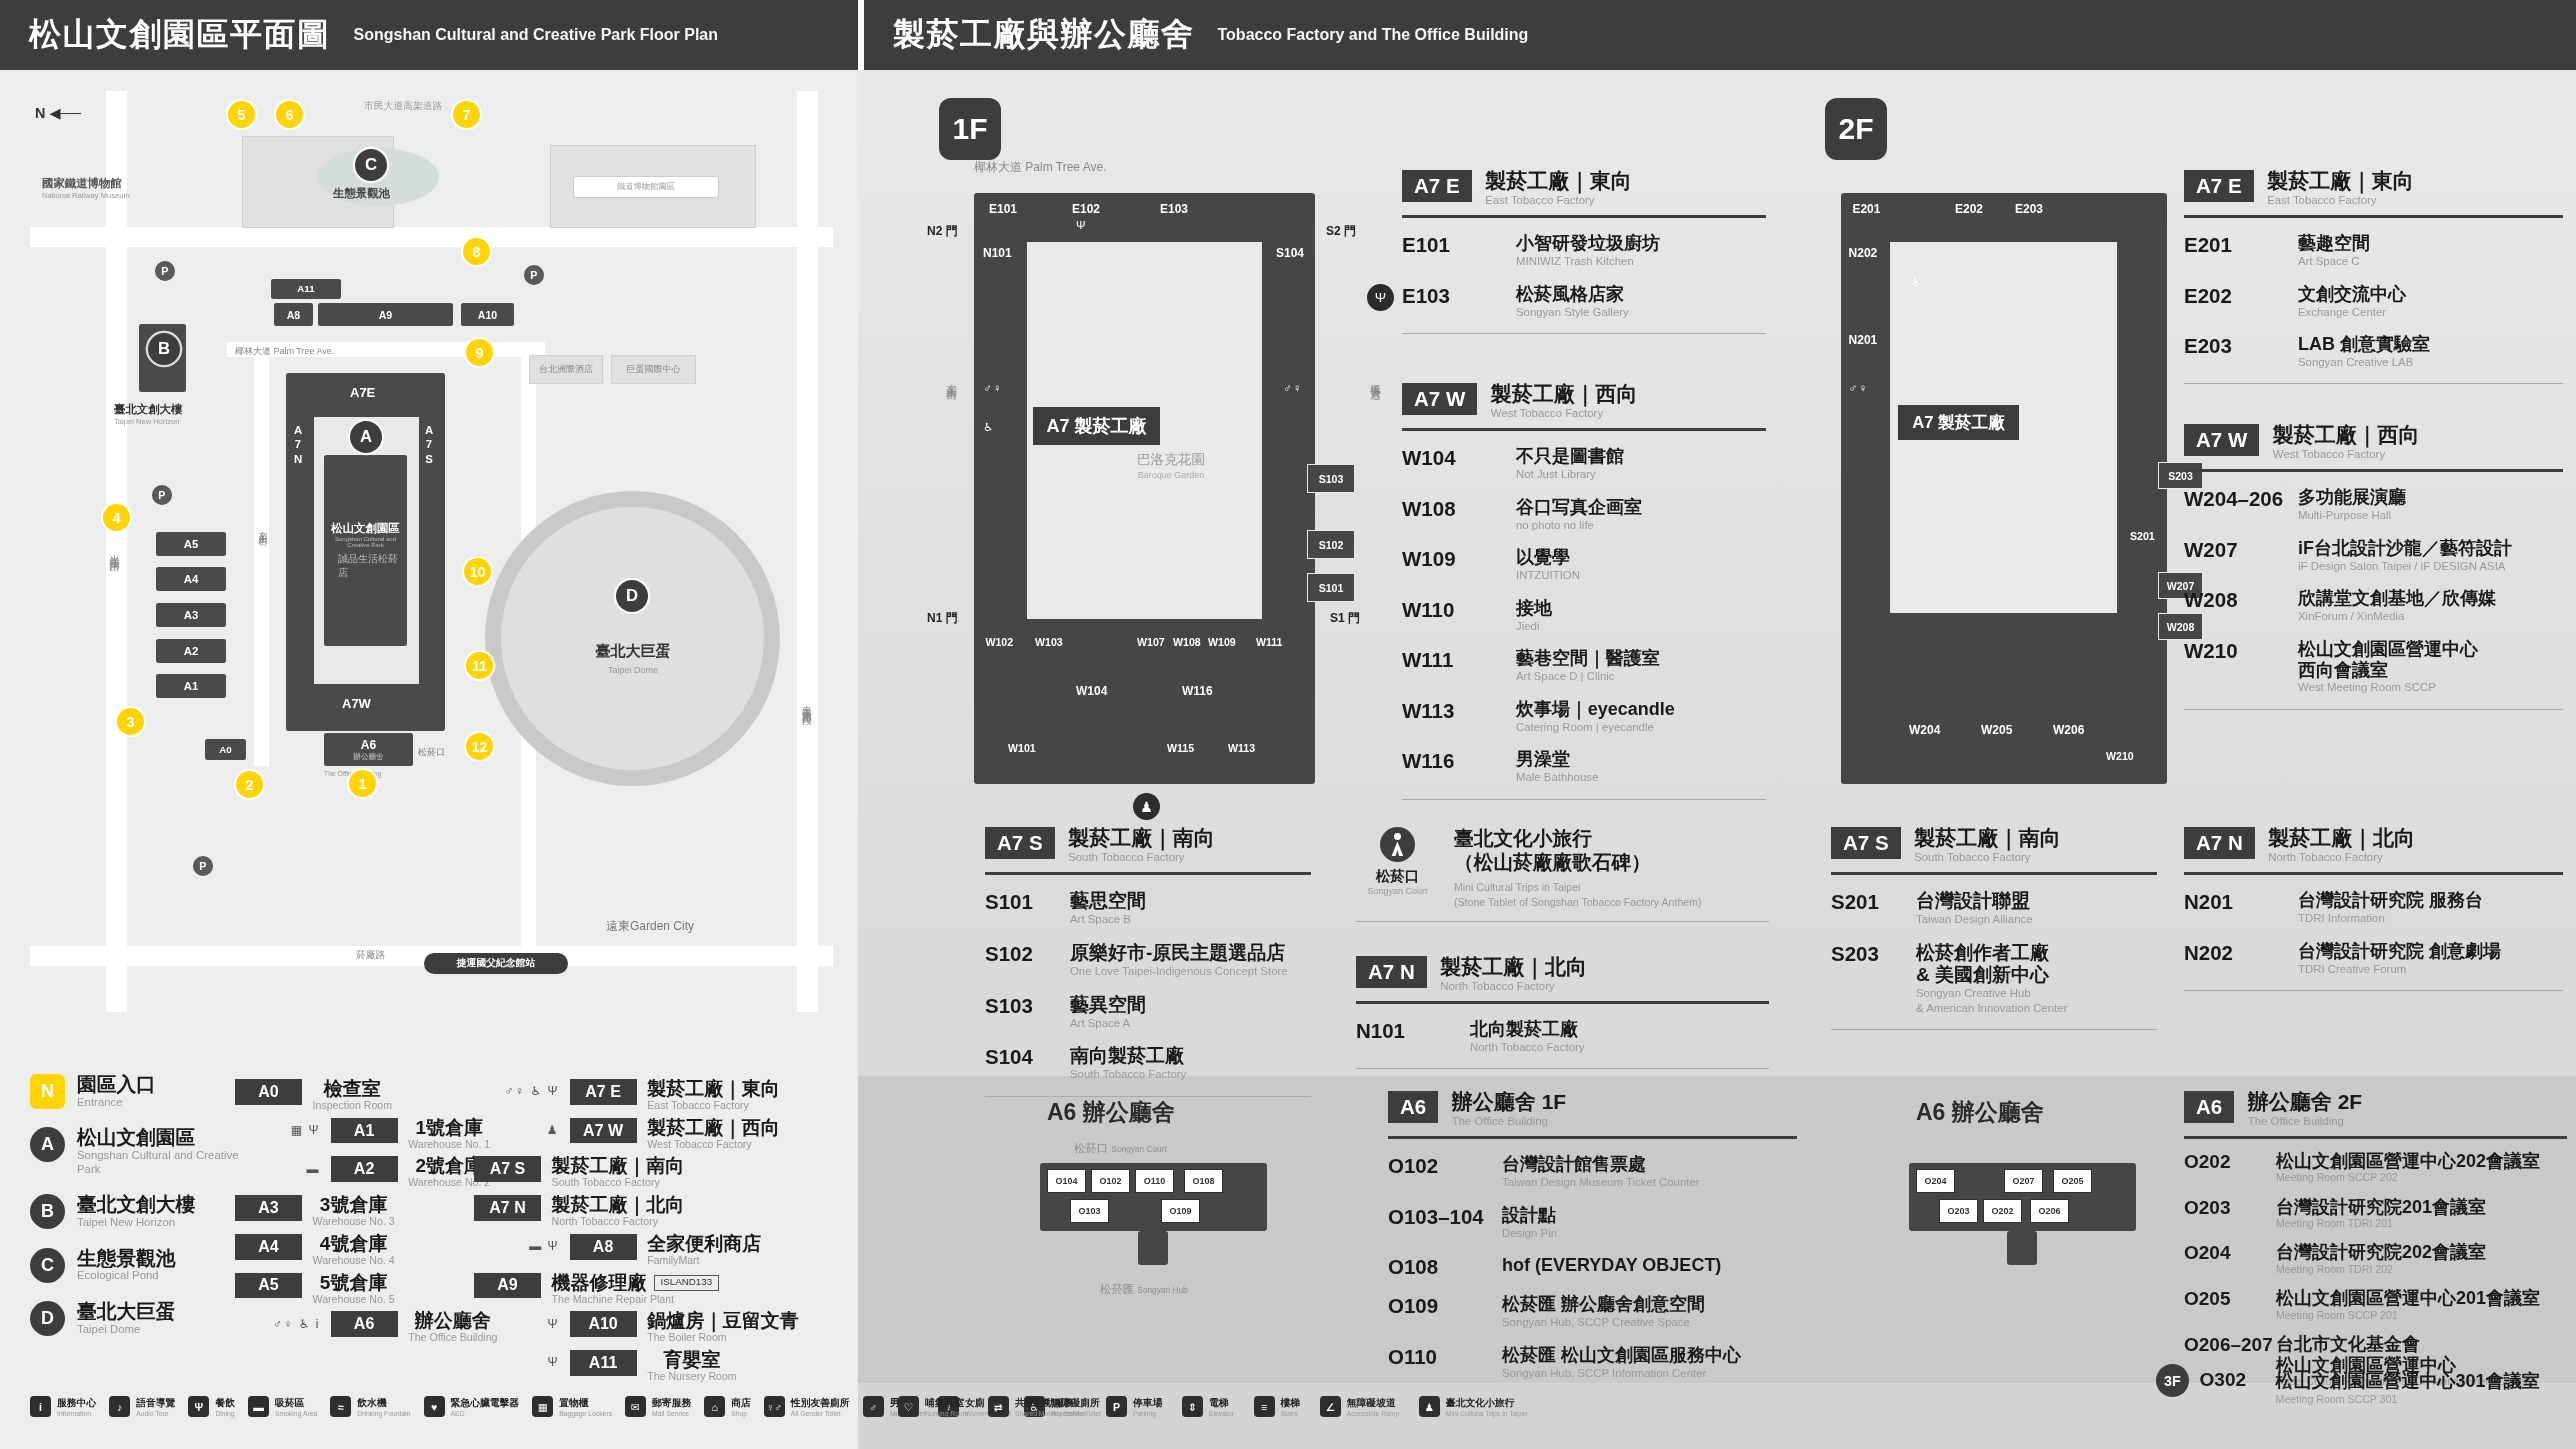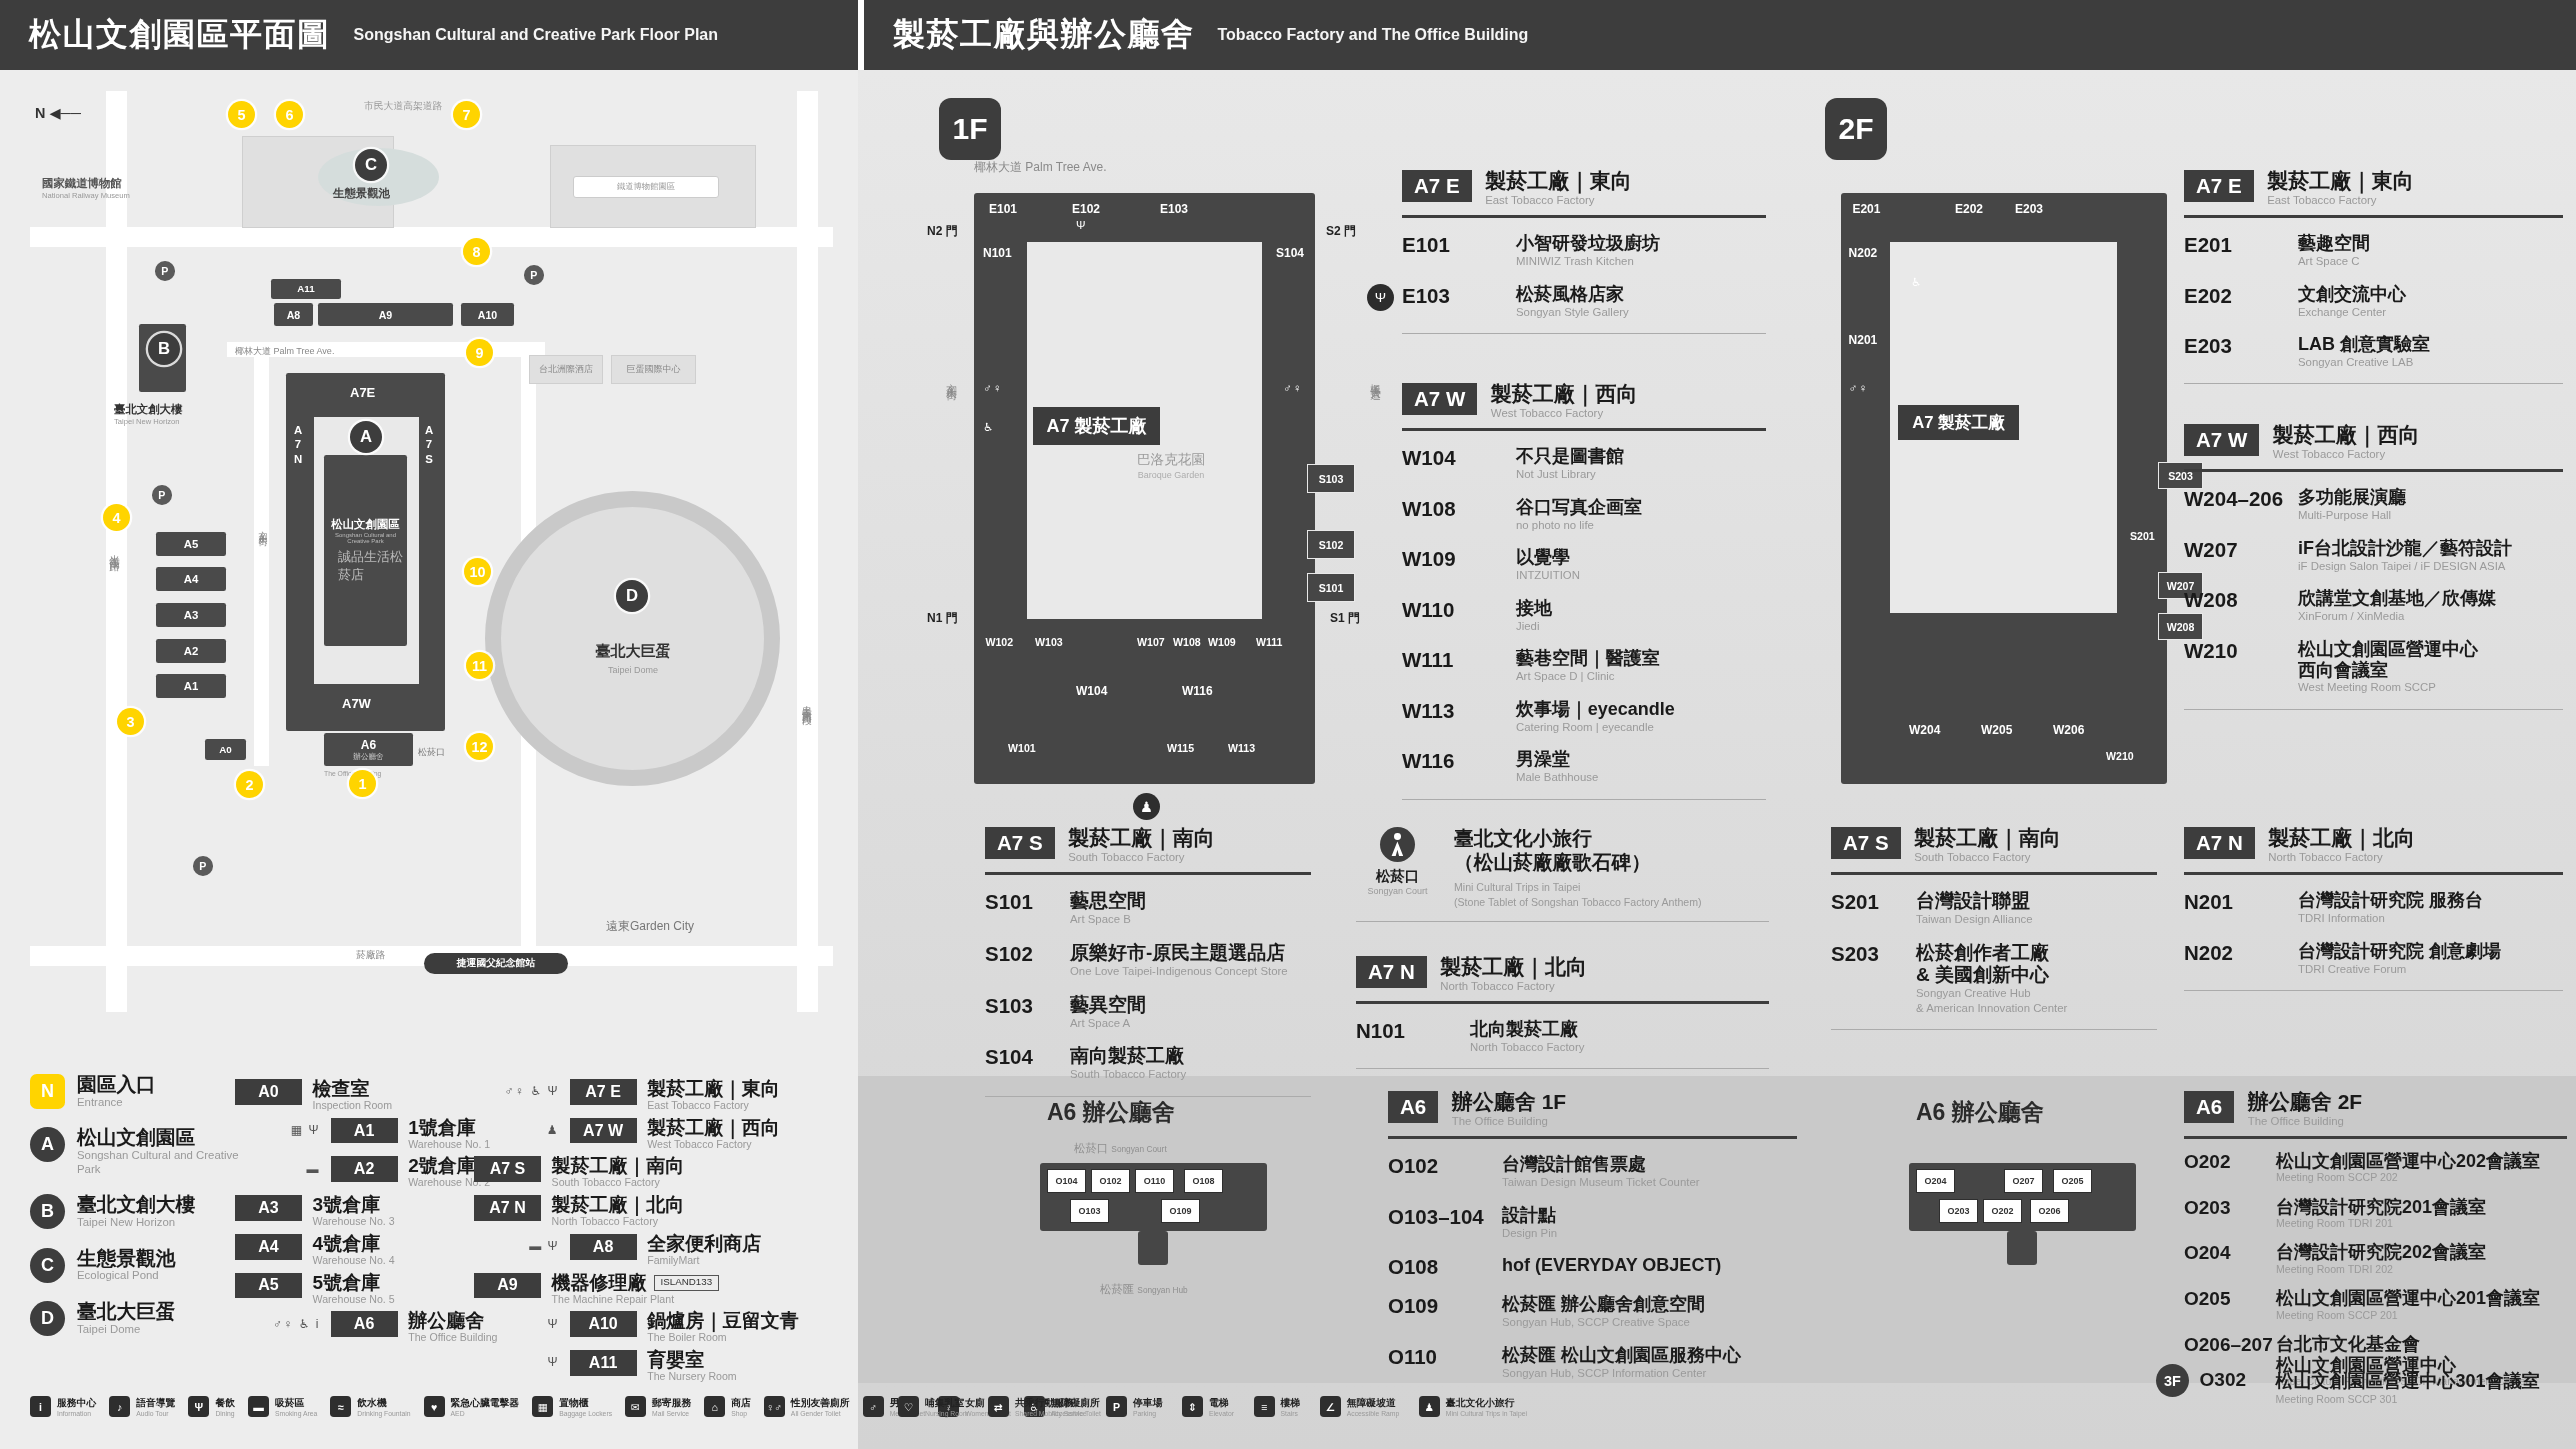--- a/index.html
+++ b/index.html
@@ -31,21 +31,21 @@
   .lg{display:flex;gap:12px;align-items:flex-start;margin-bottom:18px;}
   .lgi{flex:0 0 35px;width:35px;height:35px;border-radius:50%;background:#3d3d3d;color:#fff;font-weight:bold;font-size:18px;display:flex;align-items:center;justify-content:center;}
   .lg:first-child .lgi{border-radius:6.8px;background:#ffd400;}
   .lgt{display:flex;flex-direction:column;max-width:174px;}
   .lgt .zh{font-size:19.7px;font-weight:bold;color:#1a1a1a;line-height:1.1;}
   .lgt .en{font-size:11.4px;color:#999;line-height:1.2;}
   .lb{display:flex;gap:10.6px;align-items:flex-start;margin-bottom:6.8px;}
   .lbic{flex:0 0 85px;text-align:right;font-size:12px;color:#555;padding-top:5.3px;letter-spacing:1.5px;}
   .lbadge{flex:0 0 67px;background:#3d3d3d;color:#fff;font-weight:bold;font-size:16px;padding:3.8px 0;text-align:center;white-space:nowrap;}
   .lbt{display:flex;flex-direction:column;}
-  .lbrow1{display:flex;align-items:center;}
+  .lbrow1{display:flex;align-items:center;justify-content:center;}
   .lbt .zh{font-size:19px;font-weight:bold;color:#1a1a1a;line-height:1.05;}
   .lbt .en{font-size:10.6px;color:#999;}
   .note{border:1.5px solid #555;font-size:9.8px;color:#333;padding:1.5px 5.3px;margin-left:7.6px;line-height:1.1;}
   .note:empty{display:none;}
   
   .pdark{position:absolute;background:#464646;border-radius:3px;}
   .pcourt{position:absolute;background:#e9e9e9;}
   .rl{position:absolute;color:#fff;font-size:12px;font-weight:bold;white-space:nowrap;}
   .pbox{position:absolute;background:#464646;color:#fff;font-size:10.6px;font-weight:bold;display:flex;align-items:center;justify-content:center;border:1.5px solid #e9e9e9;box-sizing:border-box;}
   .gate{position:absolute;font-size:12px;color:#222;font-weight:bold;white-space:nowrap;}
@@ -149,21 +149,21 @@
   <div class="pic" style="left:155px;top:261px;">P</div>
   <div class="pic" style="left:524px;top:265px;">P</div>
   <div class="pic" style="left:152px;top:485px;">P</div>
   <div class="pic" style="left:193px;top:856px;">P</div>
 
   <div class="bld" style="left:286px;top:373px;width:159px;height:358px;"></div>
   <div class="pcourt" style="left:314px;top:417px;width:105px;height:267px;background:#e9e9e9;"></div>
   <div class="bld" style="left:324px;top:455px;width:83px;height:191px;flex-direction:column;">
     <span style="font-size:11.4px;">松山文創園區</span>
     <span style="font-size:6px;color:#bbb;font-weight:normal;max-width:76px;text-align:center;">Songshan Cultural and Creative Park</span>
-    <span style="font-size:13px;color:#bbb;font-weight:normal;margin-top:4.5px;padding-left:14px;">誠品生活松菸店</span>
+    <span style="font-size:10px;color:#bbb;font-weight:normal;margin-top:4.5px;padding-left:14px;">誠品生活松菸店</span>
   </div>
   <div class="lmk" style="left:350px;top:421px;">A</div>
   <div class="rl" style="left:350px;top:385px;font-size:13px;">A7E</div>
   <div class="rl" style="left:342px;top:696px;font-size:13px;">A7W</div>
   <div class="rl vstack" style="left:292px;top:424px;font-size:11.4px;">A7N</div>
   <div class="rl vstack" style="left:423px;top:424px;font-size:11.4px;">A7S</div>
 
   <div class="bld" style="left:324px;top:733px;width:89px;height:33px;flex-direction:column;">
     <span style="font-size:12px;">A6</span>
     <span style="font-size:7.6px;font-weight:normal;color:#ccc;">辦公廳舍</span>

